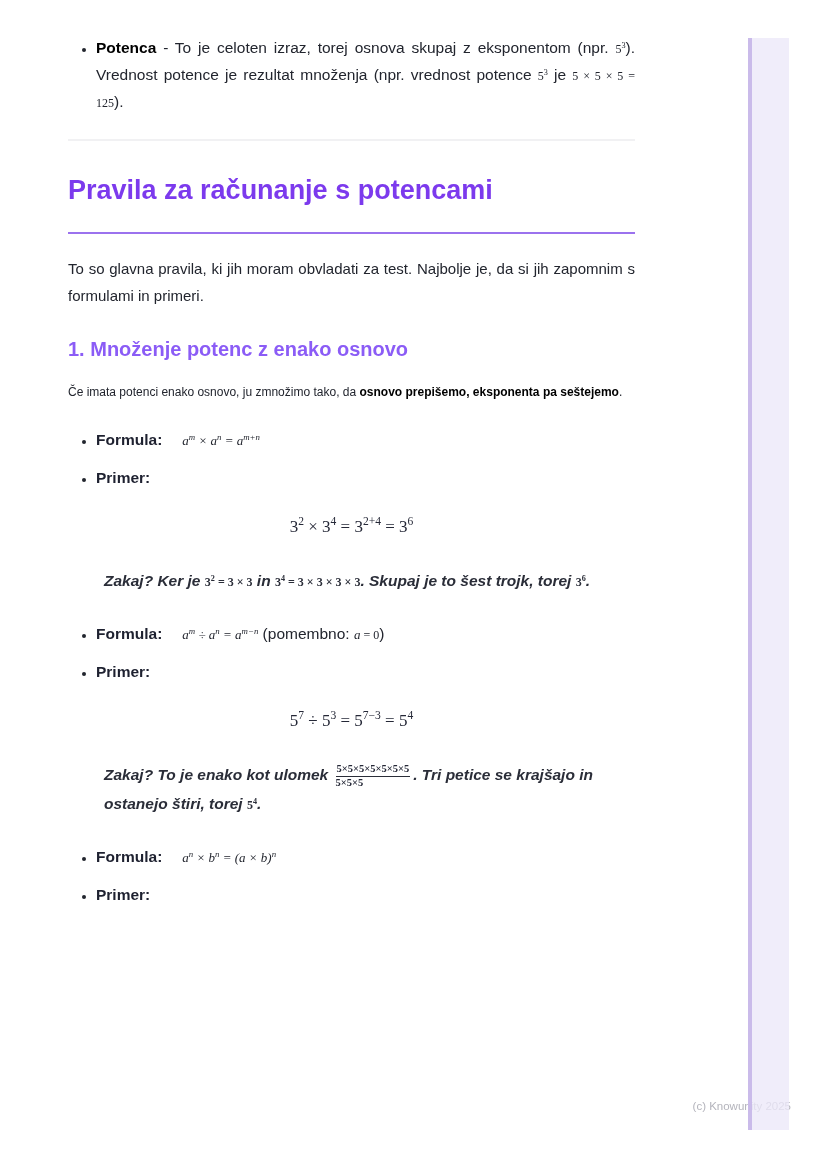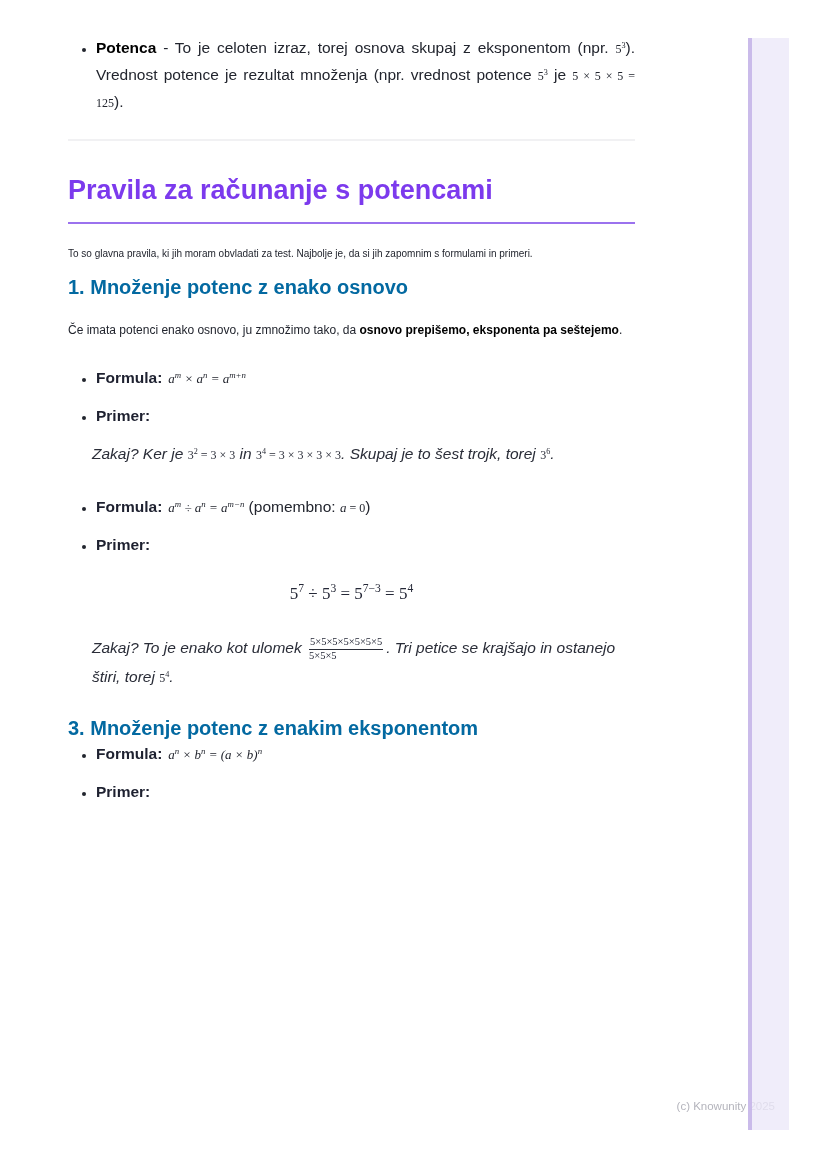--- a/index.html
+++ b/index.html
@@ -25,57 +25,58 @@
     border:none;
     border-top:2px solid #f1f1f3;
     margin:24px 0 0 0;
   }
   h1 {
     margin-top:34px;
     font-size:27px;
     font-weight:bold;
     color:#7c3aed;
     line-height:1.15;
-    padding-bottom:16px;
+    padding-bottom:26px;
     border-bottom:2.5px solid #9b72ee;
   }
   .intro-para {
     margin-top:21px;
-    font-size:10px;
+    font-size:15px;
     line-height:1.8;
     text-align:justify;
   }
   h2 {
-    margin-top:12px;
+    margin-top:28px;
     font-size:20px;
     font-weight:bold;
-    color:#0369a1;
+    color:#8b5cf6;
     line-height:1.2;
   }
   .sec-desc {
     margin-top:20px;
     margin-bottom:22px;
     font-size:12px;
     line-height:1.85;
     text-align:justify;
   }
-  .blabel { font-weight:bold; margin-right:6px; color:#1e2130; }
+  .blabel { font-weight:bold; margin-right:20px; color:#1e2130; }
   .eq {
     text-align:center;
     font-family:"Liberation Serif", serif;
     font-size:17px;
     margin:26px 0 30px 0;
     color:#252837;
   }
   .note {
-    margin:0 0 26px 24px;
+    margin:0 0 26px 36px;
     font-style:italic;
     font-size:15.5px;
     line-height:1.75;
     color:#2a2d38;
+    font-weight:bold;
   }
   .mi { font-family:"Liberation Serif", serif; font-style:italic; font-size:13px; }
   .mu { font-family:"Liberation Serif", serif; font-style:normal; font-size:12px; }
   sup { font-size:68%; line-height:0; }
   .frac {
     display:inline-block;
     vertical-align:-0.55em;
     text-align:left;
     font-family:"Liberation Serif", serif;
     font-style:normal;
@@ -90,21 +91,21 @@
     position:absolute;
     left:748px; top:38px;
     width:41px; height:1092px;
     background:rgba(236,232,248,0.78);
     border-left:4px solid rgba(197,181,232,0.9);
     z-index:2;
   }
   .footer {
     position:absolute;
     top:1100px;
-    left:0; width:775px;
+    left:16px; width:775px;
     text-align:right;
     font-size:11.5px;
     color:#b4b4bc;
     z-index:1;
   }
 </style>
 </head>
 <body>
 
 <div class="content">
@@ -125,38 +126,38 @@
     <h2>1. Množenje potenc z enako osnovo</h2>
     <p class="sec-desc">Če imata potenci enako osnovo, ju zmnožimo tako, da <b>osnovo prepišemo, eksponenta pa seštejemo</b>.</p>
     <ul>
       <li>
         <span class="blabel">Formula:</span><span><span class="mi">a<sup>m</sup> × a<sup>n</sup> = a<sup>m+n</sup></span></span>
       </li>
       <li>
         <span class="blabel">Primer:</span>
       </li>
     </ul>
+    <div class="eq">3<sup>2</sup> × 3<sup>4</sup> = 3<sup>2+4</sup> = 3<sup>6</sup></div>
     <p class="note">Zakaj? Ker je <span class="mu">3<sup>2</sup> = 3 × 3</span> in <span class="mu">3<sup>4</sup> = 3 × 3 × 3 × 3</span>. Skupaj je to šest trojk, torej <span class="mu">3<sup>6</sup></span>.</p>
   </section>
 
   <section>
     <ul>
       <li>
         <span class="blabel">Formula:</span><span><span class="mi">a<sup>m</sup> ÷ a<sup>n</sup> = a<sup>m−n</sup></span> (pomembno: <span class="mi">a</span><span class="mu"> = 0</span>)</span>
       </li>
       <li>
         <span class="blabel">Primer:</span>
       </li>
     </ul>
     <div class="eq">5<sup>7</sup> ÷ 5<sup>3</sup> = 5<sup>7−3</sup> = 5<sup>4</sup></div>
     <p class="note">Zakaj? To je enako kot ulomek <span class="frac"><span class="fn">5×5×5×5×5×5×5</span><span class="fd">5×5×5</span></span>. Tri petice se krajšajo in ostanejo štiri, torej <span class="mu">5<sup>4</sup></span>.</p>
   </section>
 
   <section>
-    <h2>3. Množenje potenc z enakim eksponentom</h2>
     <ul>
       <li>
         <span class="blabel">Formula:</span><span><span class="mi">a<sup>n</sup> × b<sup>n</sup> = (a × b)<sup>n</sup></span></span>
       </li>
       <li>
         <span class="blabel">Primer:</span>
       </li>
     </ul>
   </section>
 

